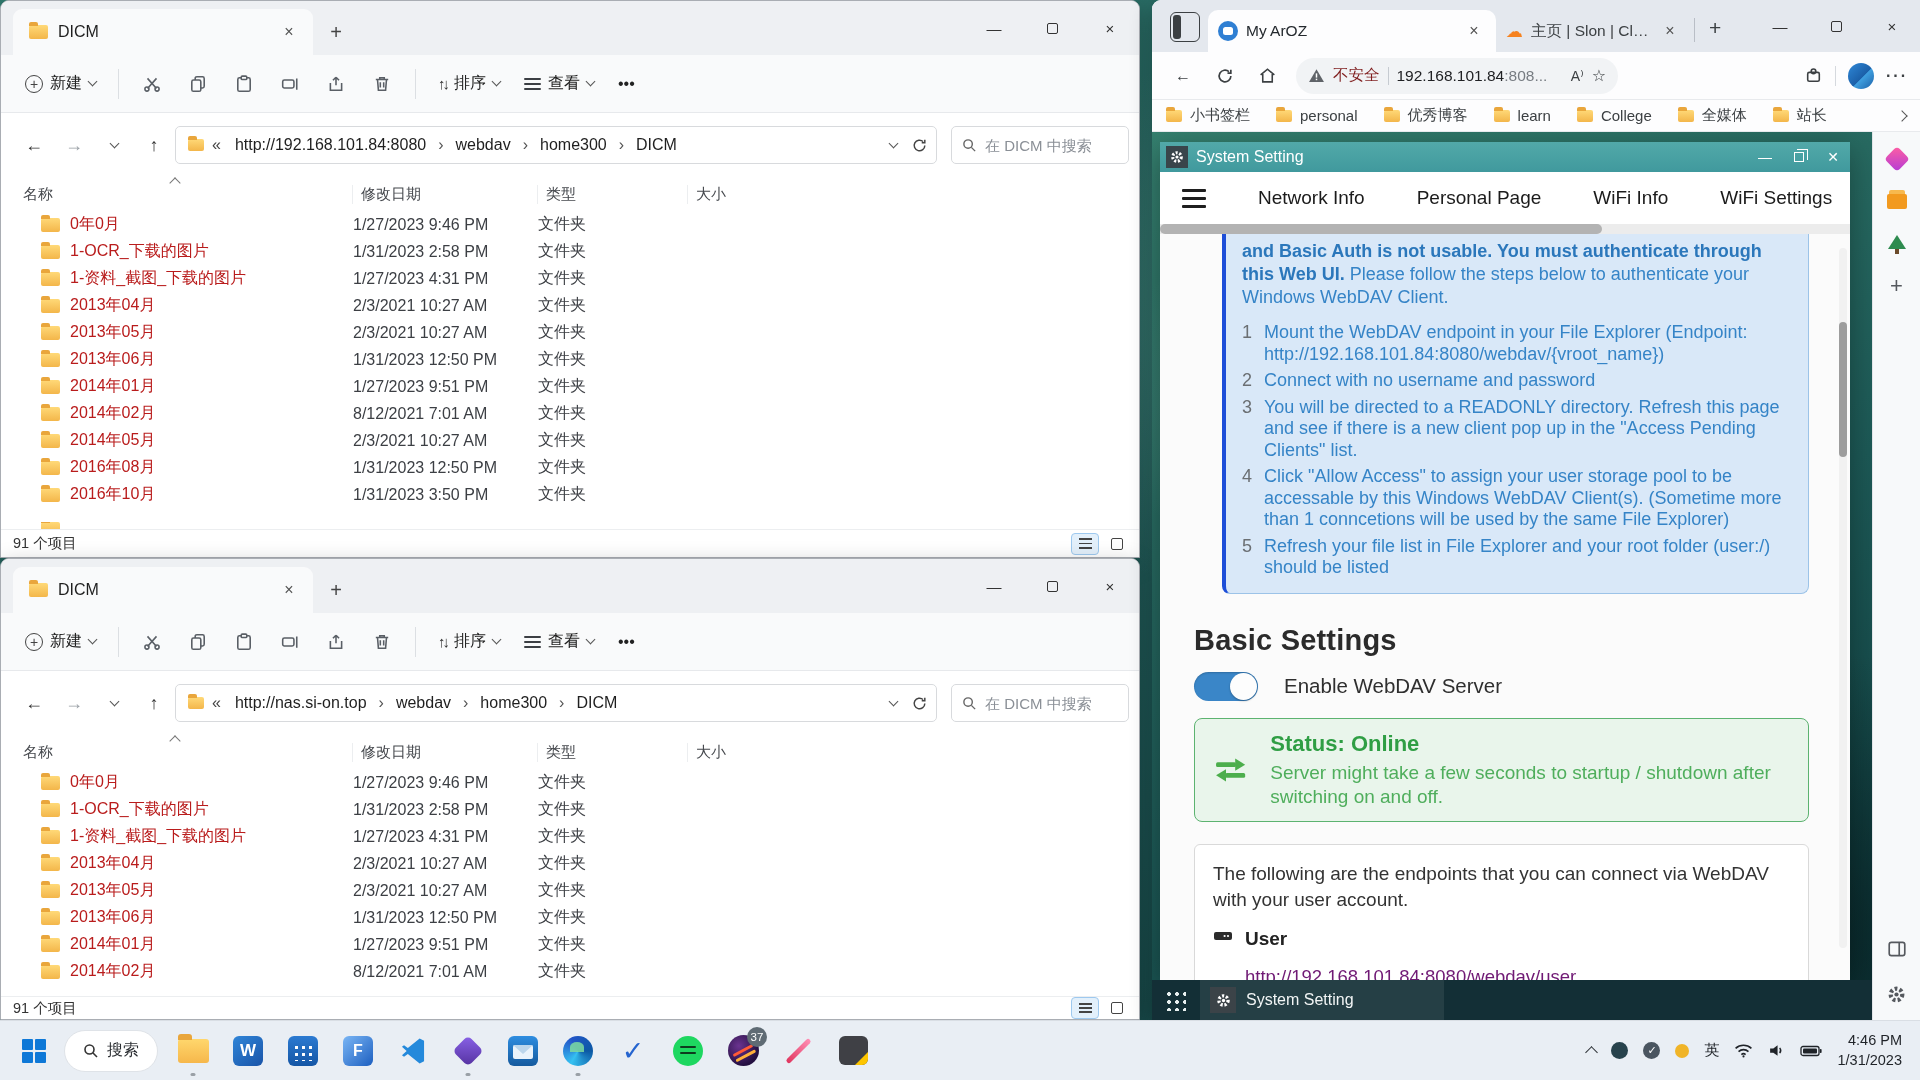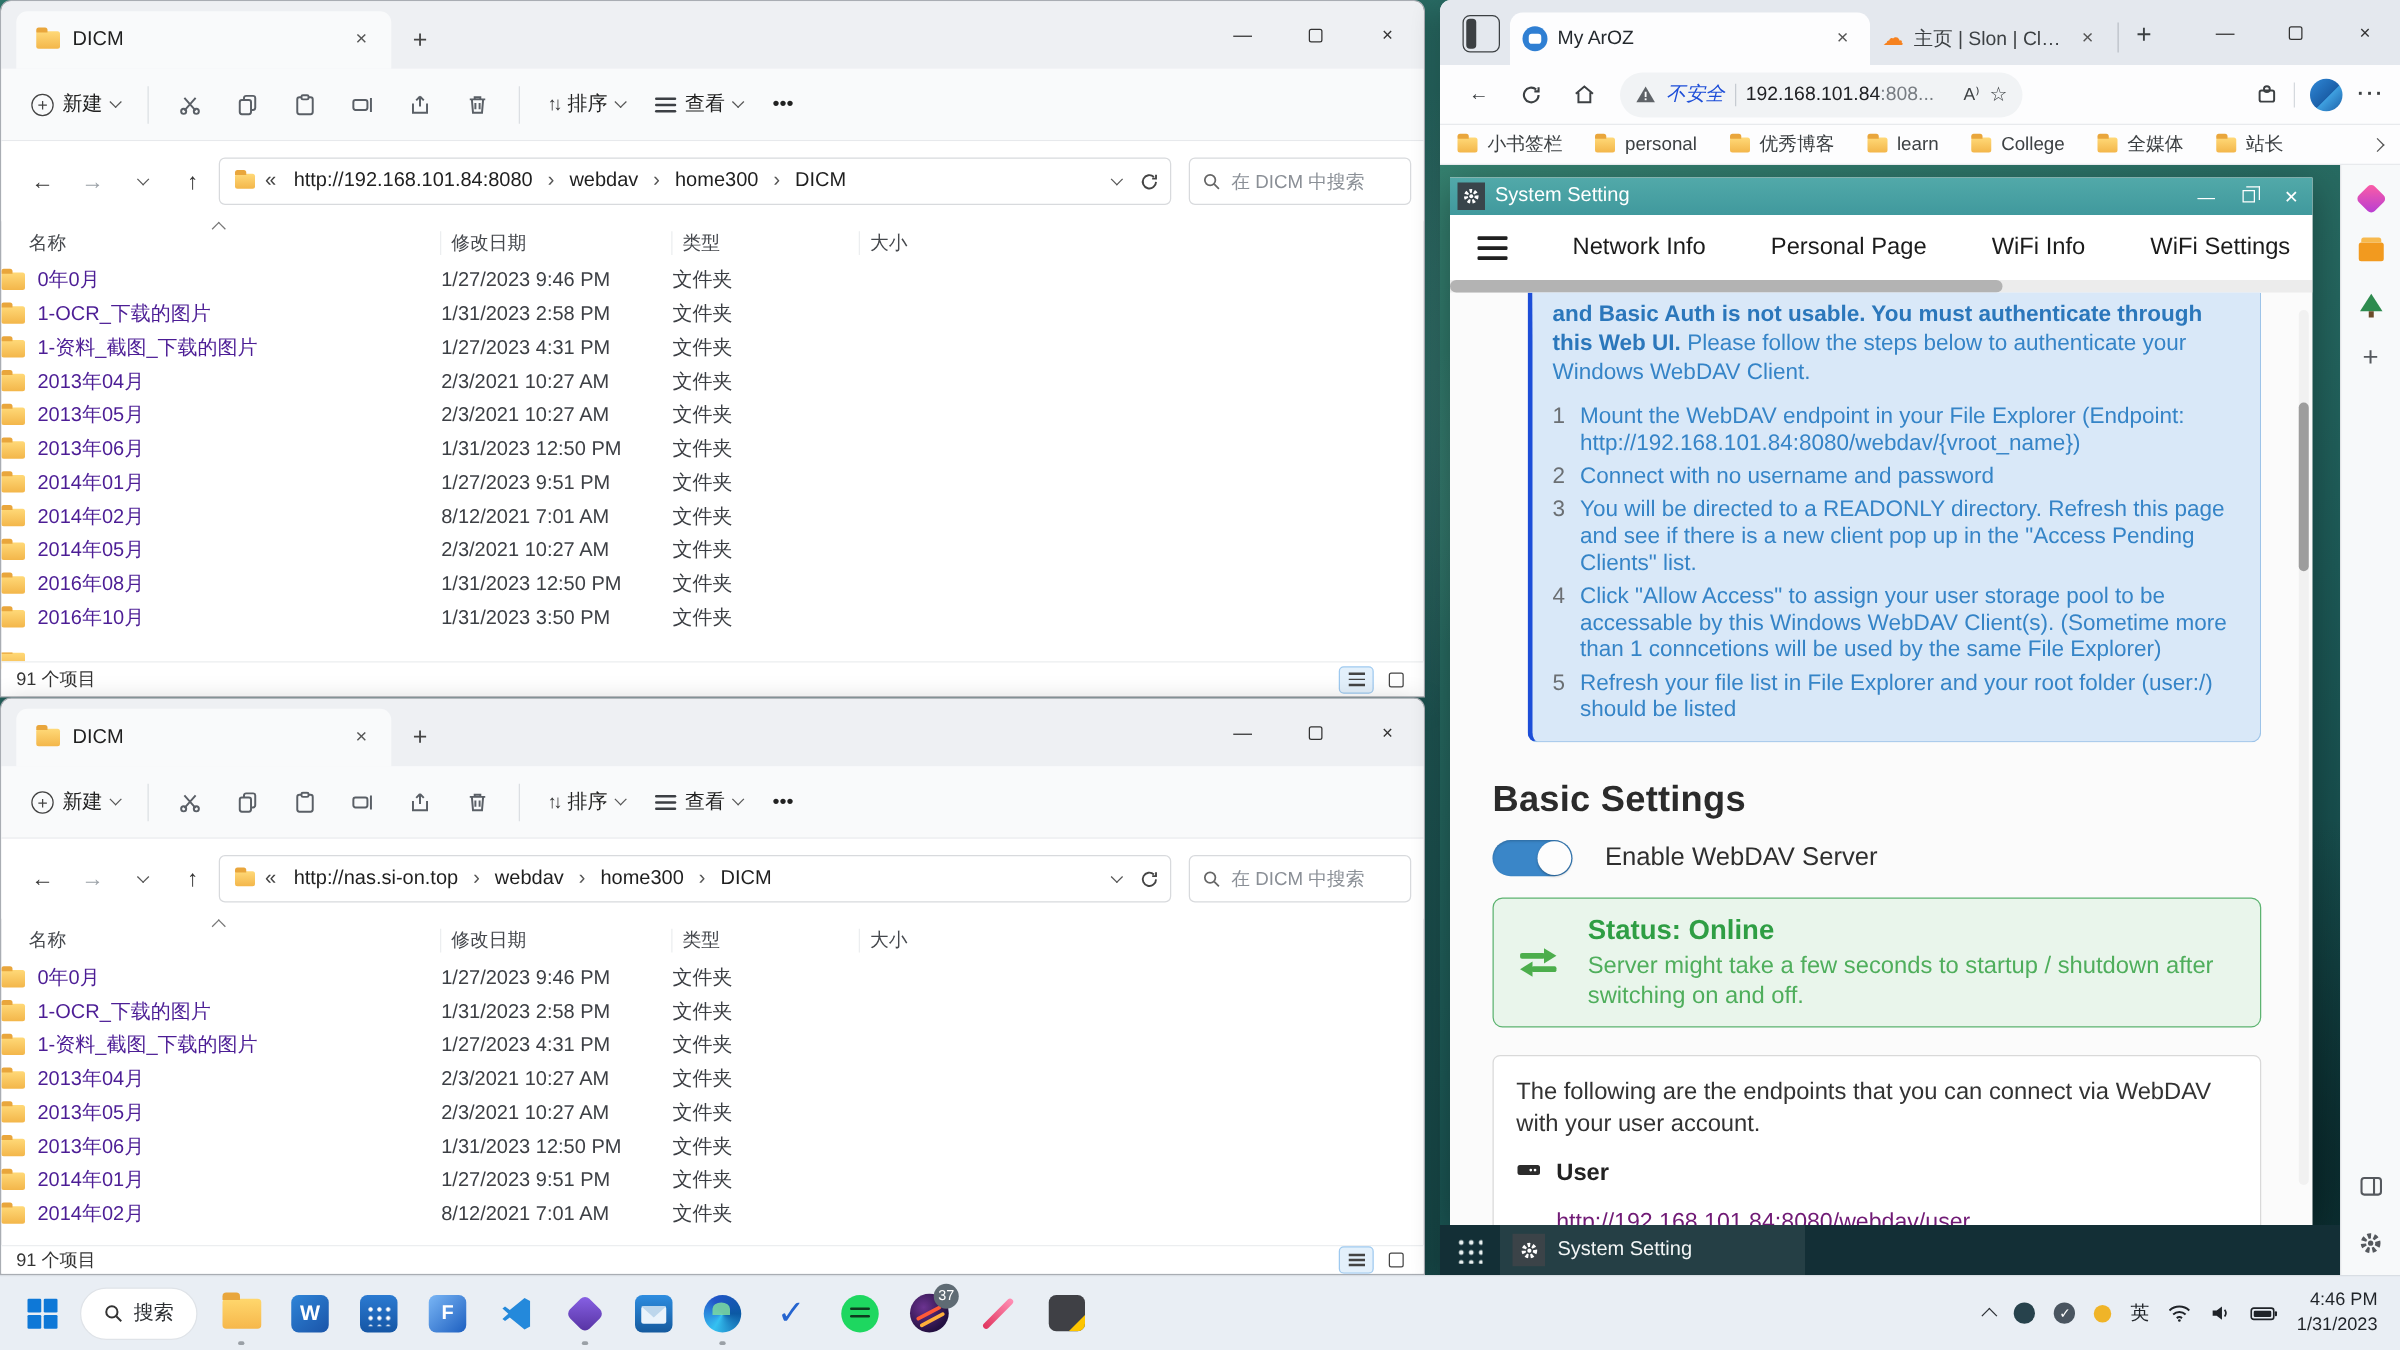--- a/index.html
+++ b/index.html
@@ -71,21 +71,21 @@
   .lh.c-name { width:330px; }
   .lh.c-date { width:185px; padding-left:8px; }
   .lh.c-type { width:150px; padding-left:8px; }
   .lh.c-size { width:100px; padding-left:8px; border-right:none; }
   .sortup { position:absolute; left:170px; top:2px; }
   .rows { overflow:hidden; }
   #ex1 .rows { height:320px; }
   #ex2 .rows { height:229px; }
   .frow { height:27px; display:flex; align-items:center; font-size:16px; }
   .frow .cell { overflow:hidden; white-space:nowrap; }
-  .frow .c1 { width:352px; display:flex; align-items:center; gap:10px; color:#4c1d95; }
+  .frow .c1 { width:352px; padding-left:40px; display:flex; align-items:center; gap:10px; color:#b91c1c; }
   .frow .c2 { width:185px; color:#3c3f44; }
   .frow .c3 { width:150px; color:#3c3f44; }
   .frow.partial { height:14px; }
   .statusbar { position:absolute; left:0; right:0; bottom:0; height:28px; border-top:1px solid #eceef0;
     background:#fff; display:flex; align-items:center; font-size:14.5px; color:#333; padding:0 8px 0 12px; }
   #ex2 .statusbar { height:23px; }
   .viewtoggles { margin-left:auto; display:flex; gap:4px; }
   .vt { width:28px; height:22px; display:flex; align-items:center; justify-content:center; border-radius:4px;
     border:1px solid transparent; }
   .vt.active { background:#e3f0fb; border-color:#9ec9ef; }
@@ -107,21 +107,21 @@
   .favicon-aroz::before { content:""; position:absolute; left:5px; top:6px; width:10px; height:8px; background:#fff; border-radius:2.5px; }
   .favicon-cf { color:#f6821f; font-size:17px; flex:0 0 auto; }
   .tabdiv { width:1px; height:24px; background:#b9bec6; margin:0 4px 10px 2px; }
   .bnewtab { font-size:21px; color:#3c4043; margin:0 0 12px 10px; }
   .bwincontrols { margin-left:auto; display:flex; height:100%; }
   .bwc { width:56px; height:100%; display:flex; align-items:center; justify-content:center; font-size:15px; color:#333; }
   .btoolbar { height:48px; background:#fdfdfe; border-bottom:1px solid #e8eaed; display:flex; align-items:center; padding:0 12px; gap:4px; }
   .bnav { width:38px; height:36px; display:flex; align-items:center; justify-content:center; color:#3c4043; border-radius:6px; }
   .apill { height:36px; flex:0 0 322px; margin-left:6px; background:#f1f3f5; border-radius:18px;
     display:flex; align-items:center; padding:0 12px; gap:8px; font-size:15.5px; }
-  .apill .sec { color:#1d4ed8;font-style:italic; }
+  .apill .sec { color:#7f1d1d; }
   .apill .div { width:1px; height:18px; background:#c6cbd1; }
   .apill .host { color:#202124; }
   .apill .tail { color:#777c82; }
   .apill .ra { margin-left:auto; font-size:14px; color:#3c4043; }
   .apill .star { color:#3c4043; font-size:16px; position:relative; }
   .btools { margin-left:auto; display:flex; align-items:center; gap:12px; color:#3c4043; }
   .btools .div { width:1px; height:20px; background:#d5d9de; }
   .avatar { width:26px; height:26px; border-radius:50%;
     background:linear-gradient(135deg,#2f89d8 0%, #1b5fa8 55%, #3fa0e0 56%, #1b5fa8 100%); }
   .bookmarks { height:32px; background:#fdfdfe; border-bottom:1px solid #e8eaed; display:flex; align-items:center;

